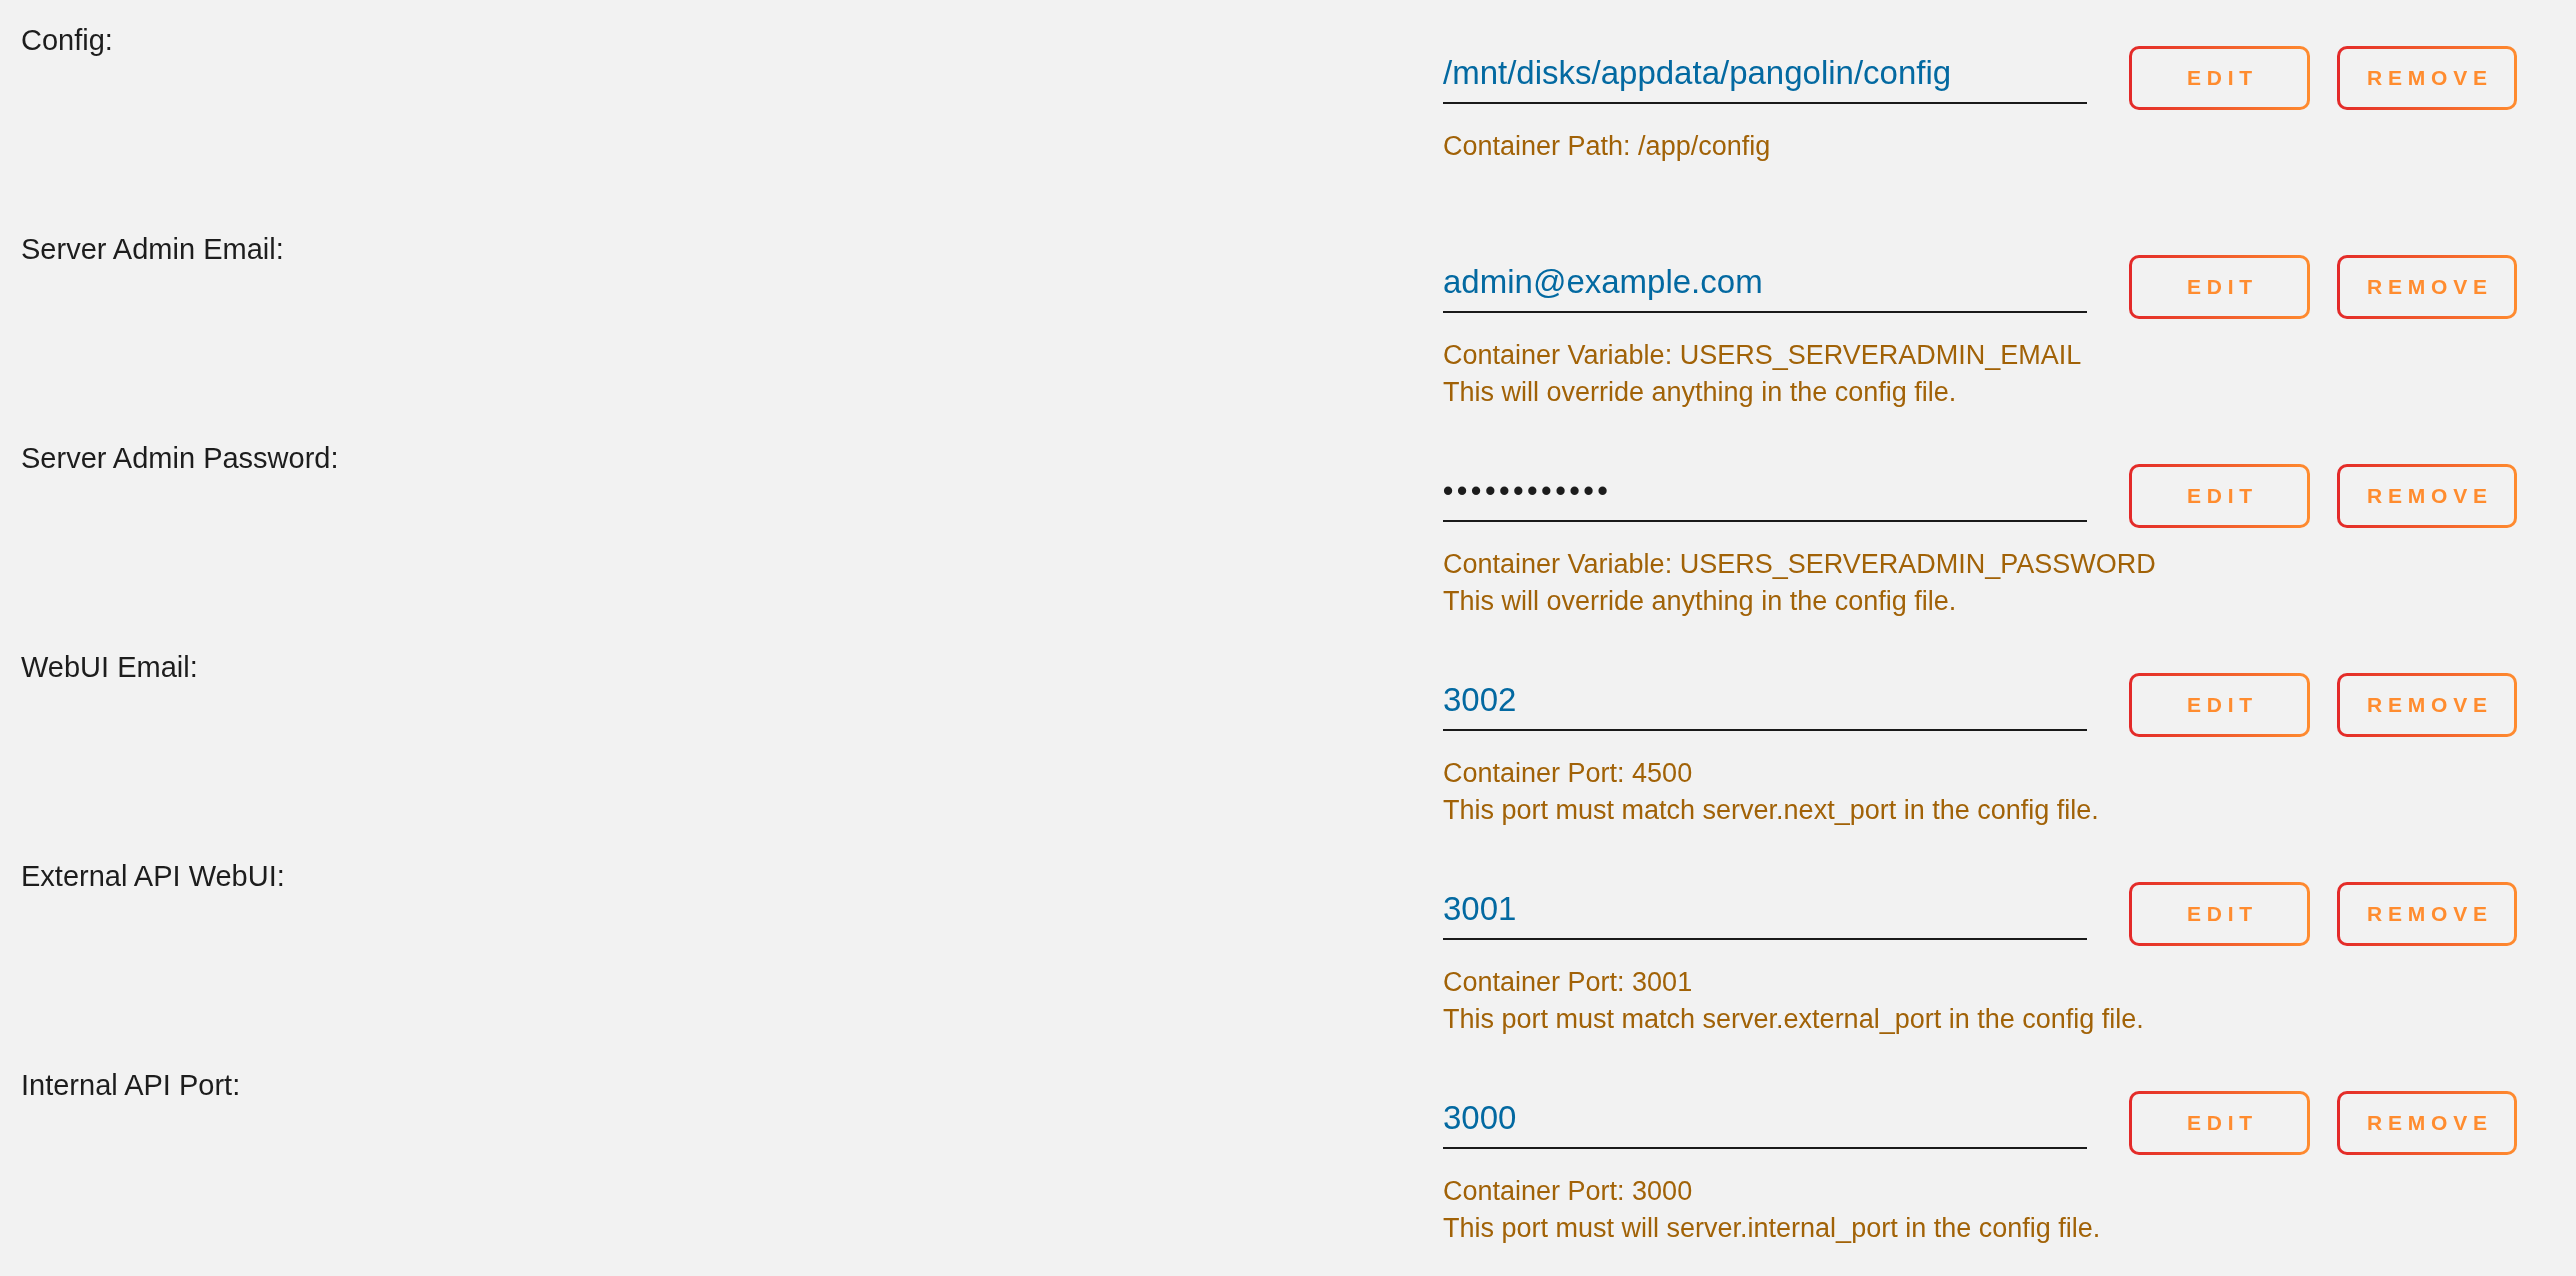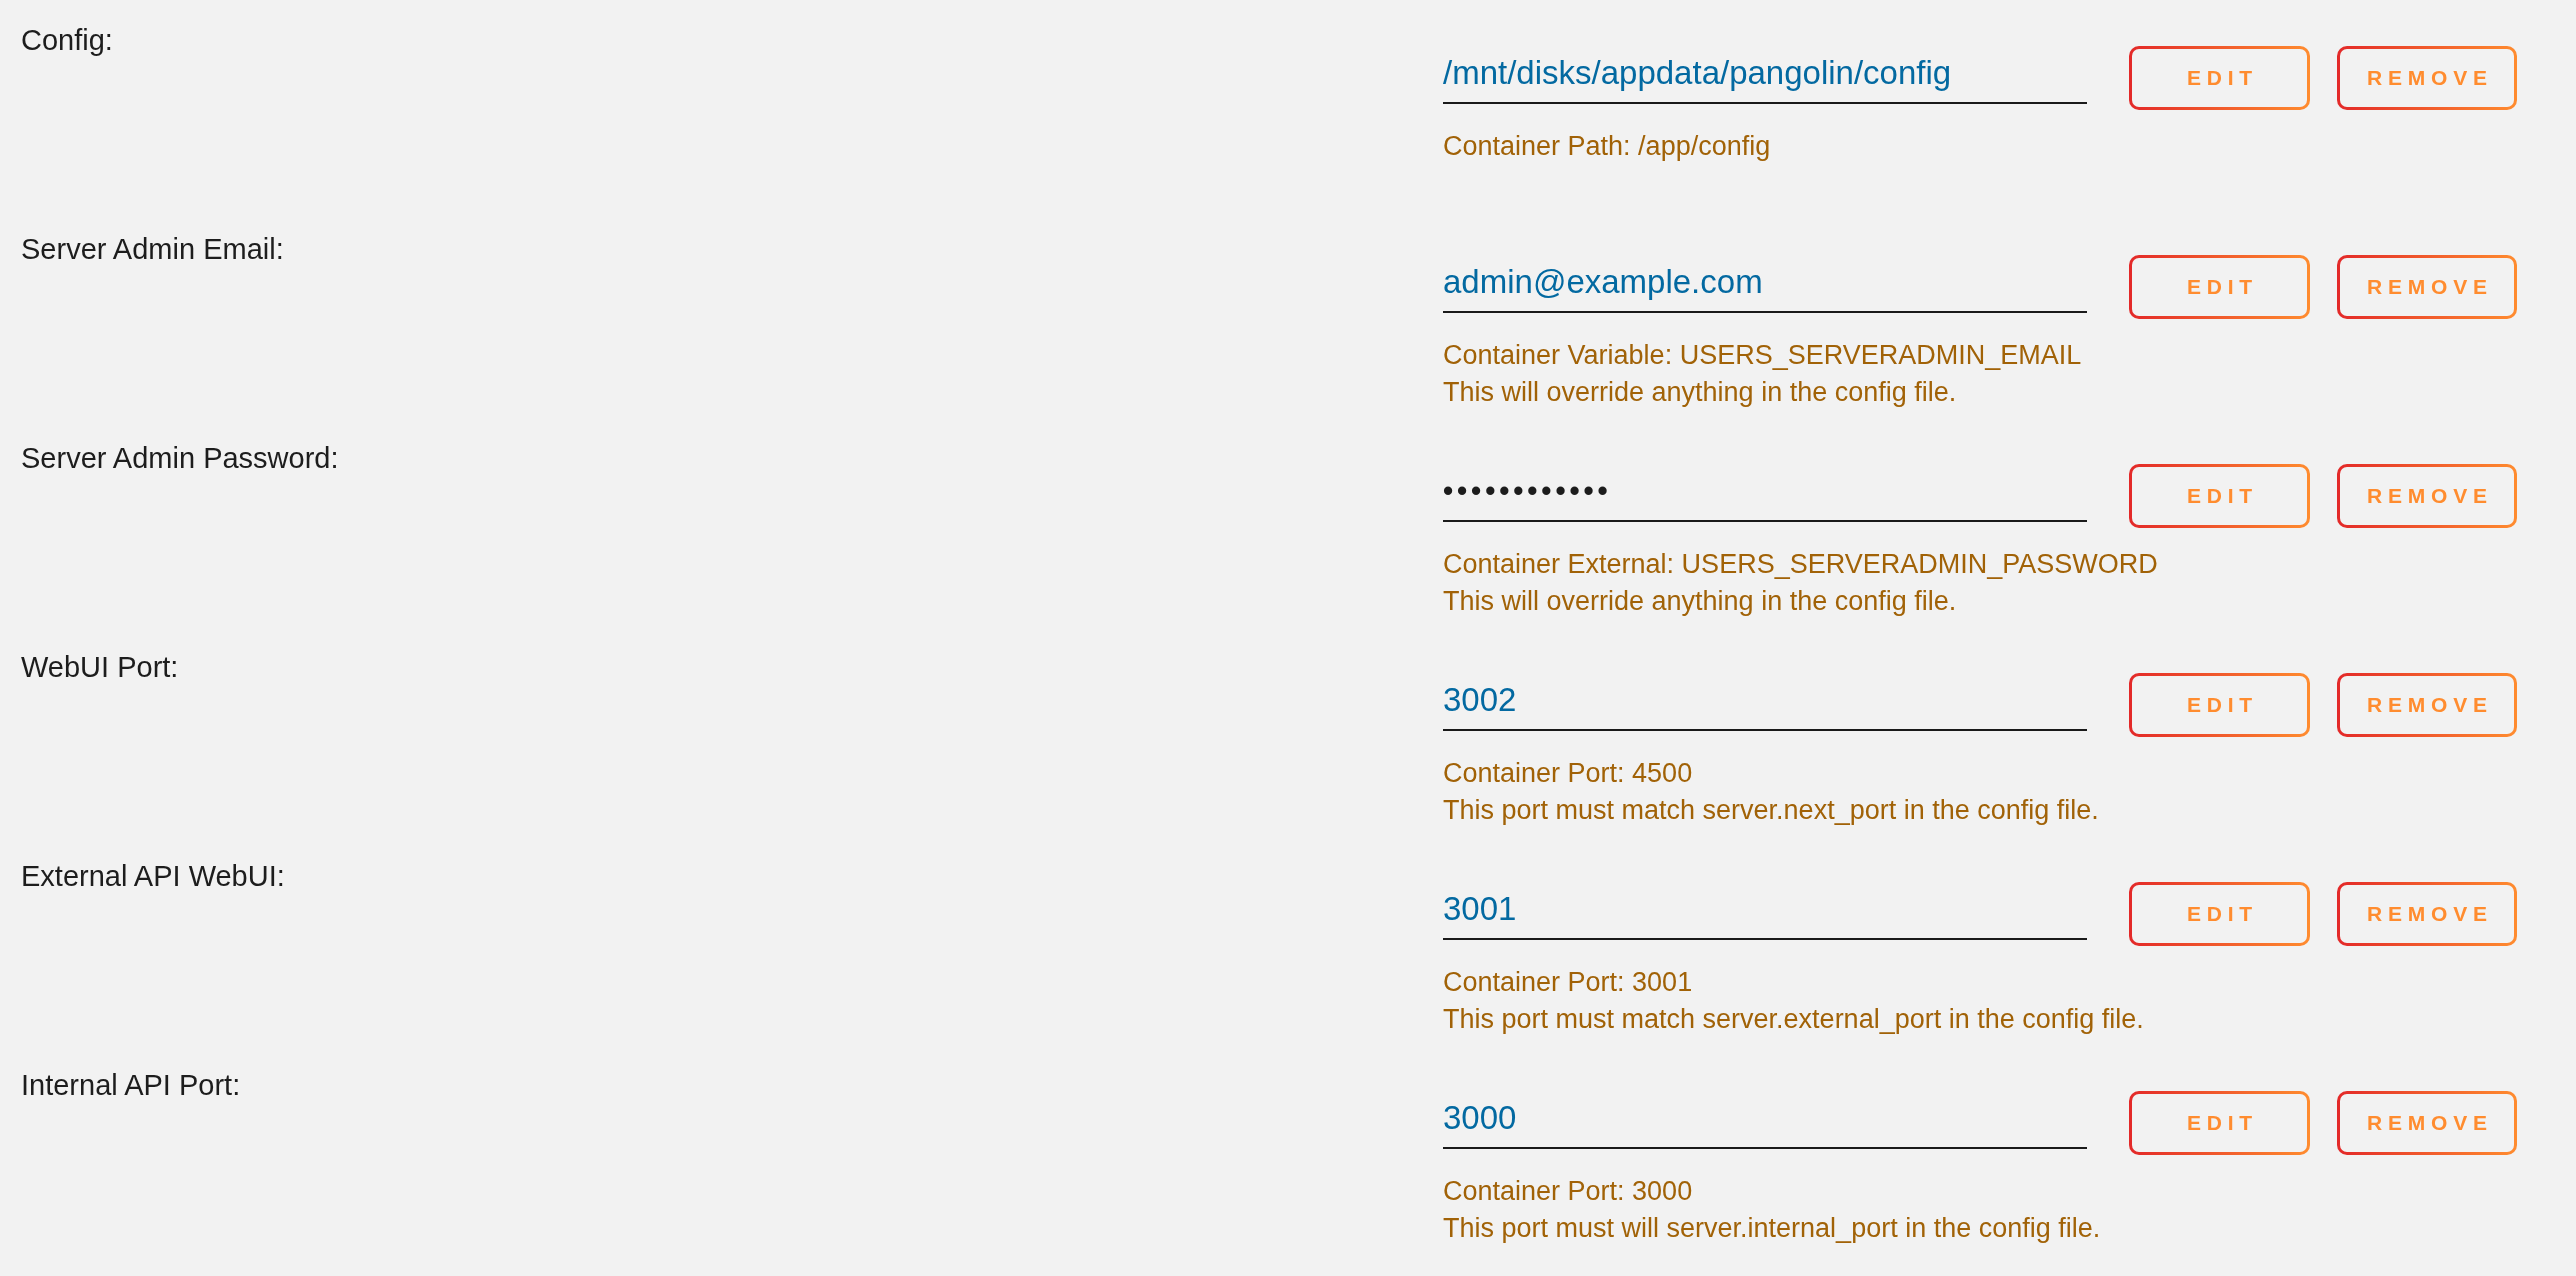--- a/index.html
+++ b/index.html
@@ -93,29 +93,29 @@
       <div class="helper">This will override anything in the config file.</div>
     </div>
     <button class="btn btn-edit">EDIT</button>
     <button class="btn btn-remove">REMOVE</button>
   </section>
 
   <section class="row">
     <div class="field-label">Server Admin Password:</div>
     <input class="value password" type="text" value="••••••••••••" style="">
     <div class="helpers">
-      <div class="helper">Container External: USERS_SERVERADMIN_PASSWORD</div>
+      <div class="helper">Container Variable: USERS_SERVERADMIN_PASSWORD</div>
       <div class="helper">This will override anything in the config file.</div>
     </div>
     <button class="btn btn-edit">EDIT</button>
     <button class="btn btn-remove">REMOVE</button>
   </section>
 
   <section class="row">
-    <div class="field-label">WebUI Port:</div>
+    <div class="field-label">WebUI Email:</div>
     <input class="value" type="text" value="3002" style="">
     <div class="helpers">
       <div class="helper">Container Port: 4500</div>
       <div class="helper">This port must match server.next_port in the config file.</div>
     </div>
     <button class="btn btn-edit">EDIT</button>
     <button class="btn btn-remove">REMOVE</button>
   </section>
 
   <section class="row">

